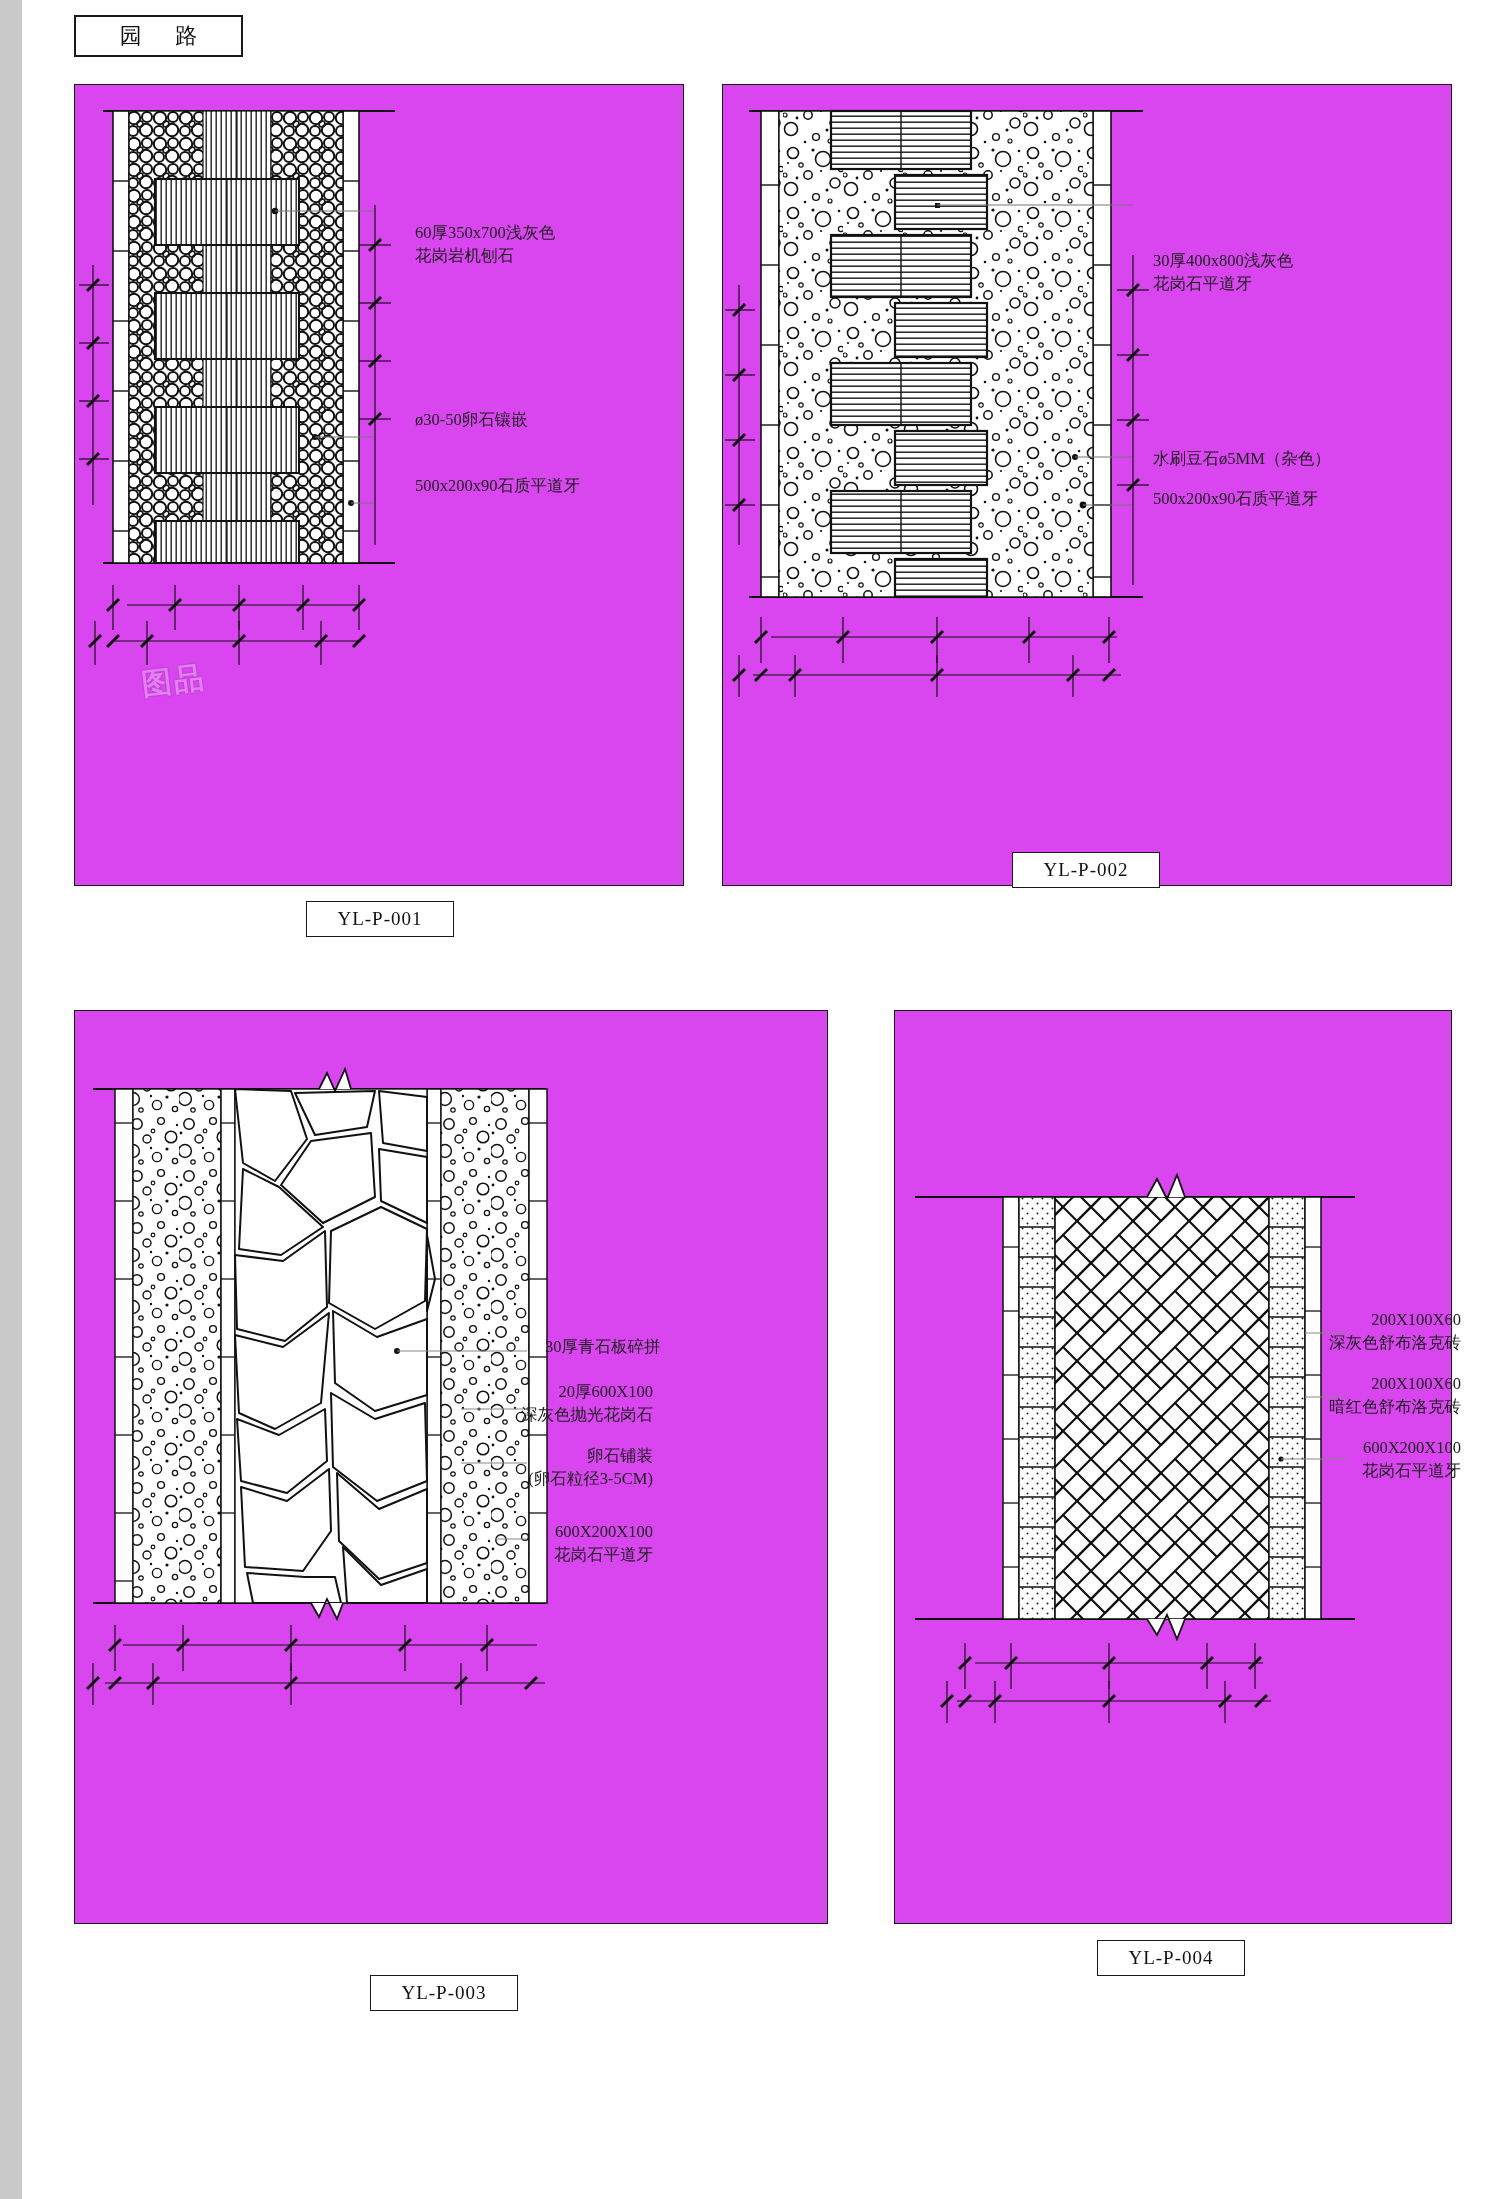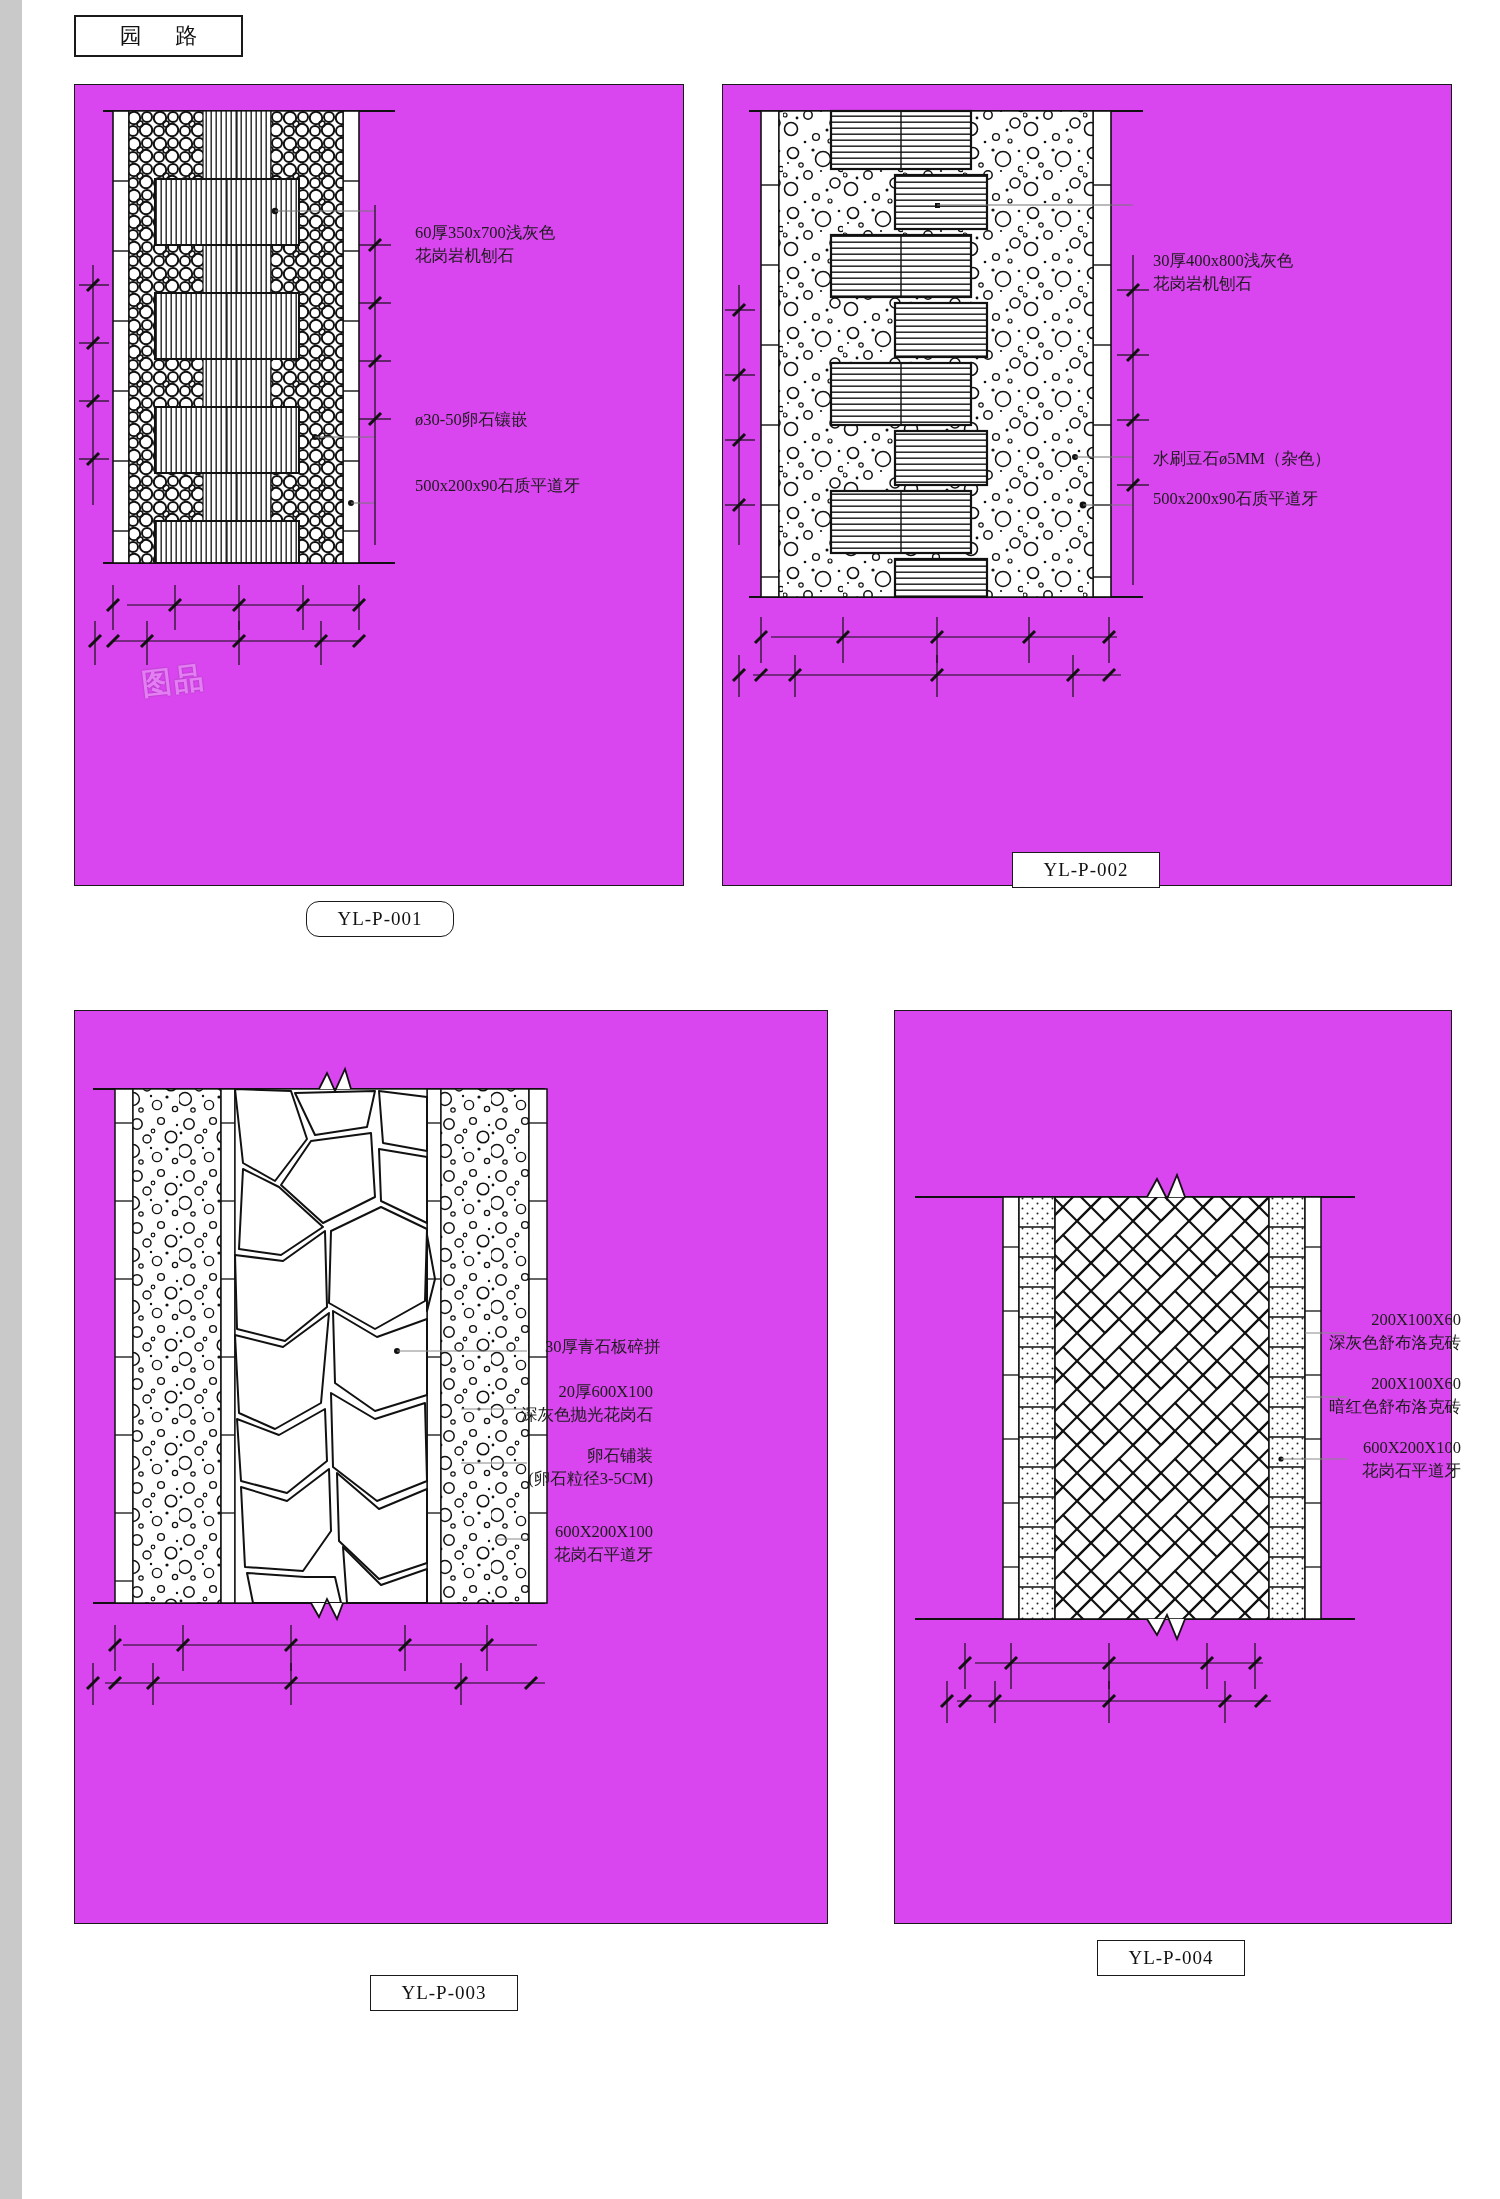--- a/index.html
+++ b/index.html
@@ -26,21 +26,21 @@
   .p1{left:52px;top:84px;width:608px;height:800px;}
   .p2{left:700px;top:84px;width:728px;height:800px;}
   .p3{left:52px;top:1010px;width:752px;height:912px;}
   .p4{left:872px;top:1010px;width:556px;height:912px;}
 
   .code-tag{
     position:absolute;height:34px;border:1.5px solid #1a1a1a;background:#fff;
     display:flex;align-items:center;justify-content:center;
     font-size:19px;letter-spacing:1px;color:#111;
   }
-  .c1{left:284px;top:901px;width:146px;border-radius:13px;}
+  .c1{left:284px;top:901px;width:146px;}
   .c2{left:990px;top:852px;width:146px;}
   .c3{left:348px;top:1940px;width:146px;margin-top:35px;}
   .c4{left:1075px;top:1940px;width:146px;}
 
   
   .canvas{position:absolute;left:0;top:0;width:100%;height:100%;}
   svg{display:block;}
 
   
   .ann{
@@ -331,21 +331,21 @@
         <line x1="10" y1="596" x2="22" y2="584"></line>
         <line x1="32" y1="596" x2="44" y2="584"></line>
         <line x1="66" y1="596" x2="78" y2="584"></line>
         <line x1="208" y1="596" x2="220" y2="584"></line>
         <line x1="344" y1="596" x2="356" y2="584"></line>
         <line x1="380" y1="596" x2="392" y2="584"></line>
       </g>
     </svg>
 
     <div class="ann" style="left:430px;top:165px;">30厚400x800浅灰色
-花岗岩机刨石</div>
+花岗石平道牙</div>
     <div class="ann" style="left:430px;top:363px;text-align:center;">水刷豆石ø5MM（杂色）</div>
     <div class="ann" style="left:430px;top:403px;">500x200x90石质平道牙</div>
   </div>
   <div class="code-tag c2">
     <span>YL-P-002</span>
   </div>
 
   <div class="panel p3">
     <svg class="canvas" viewBox="0 0 752 912">
       <defs>

